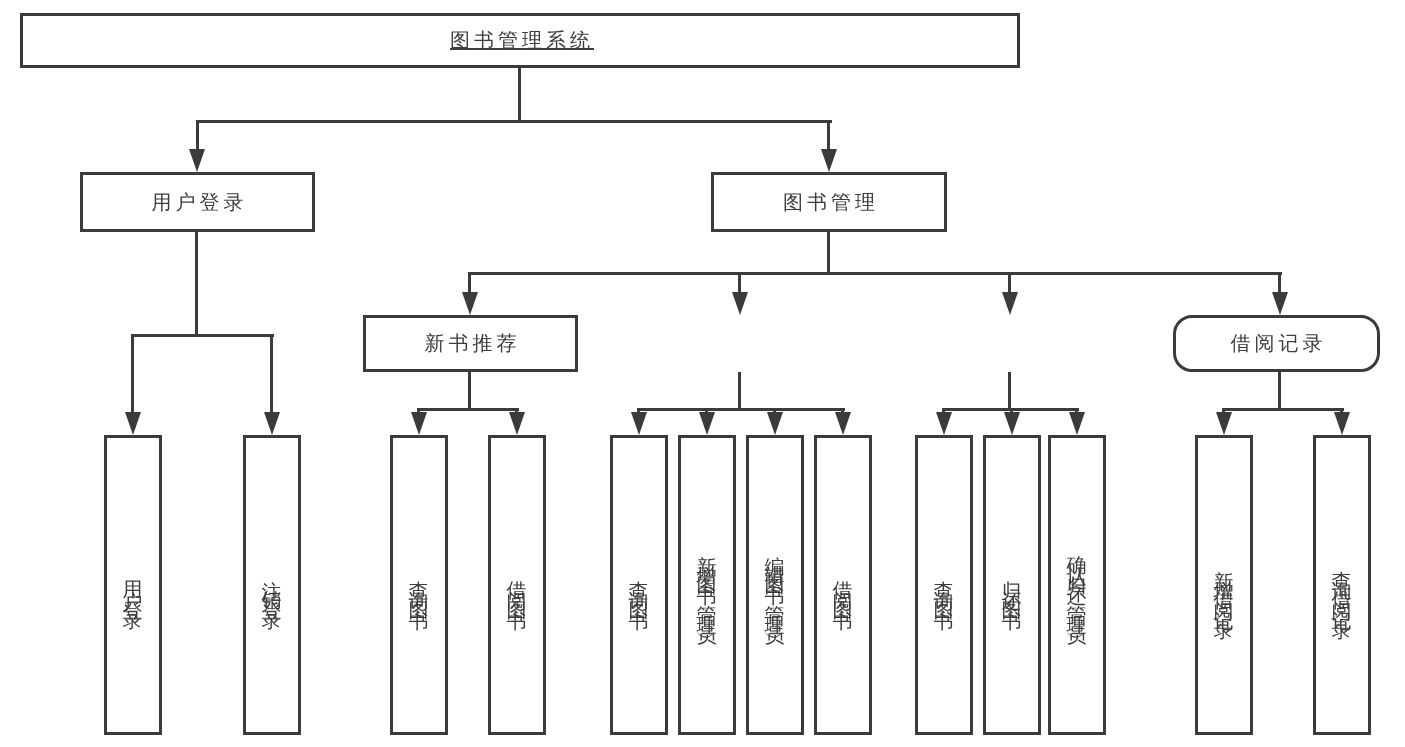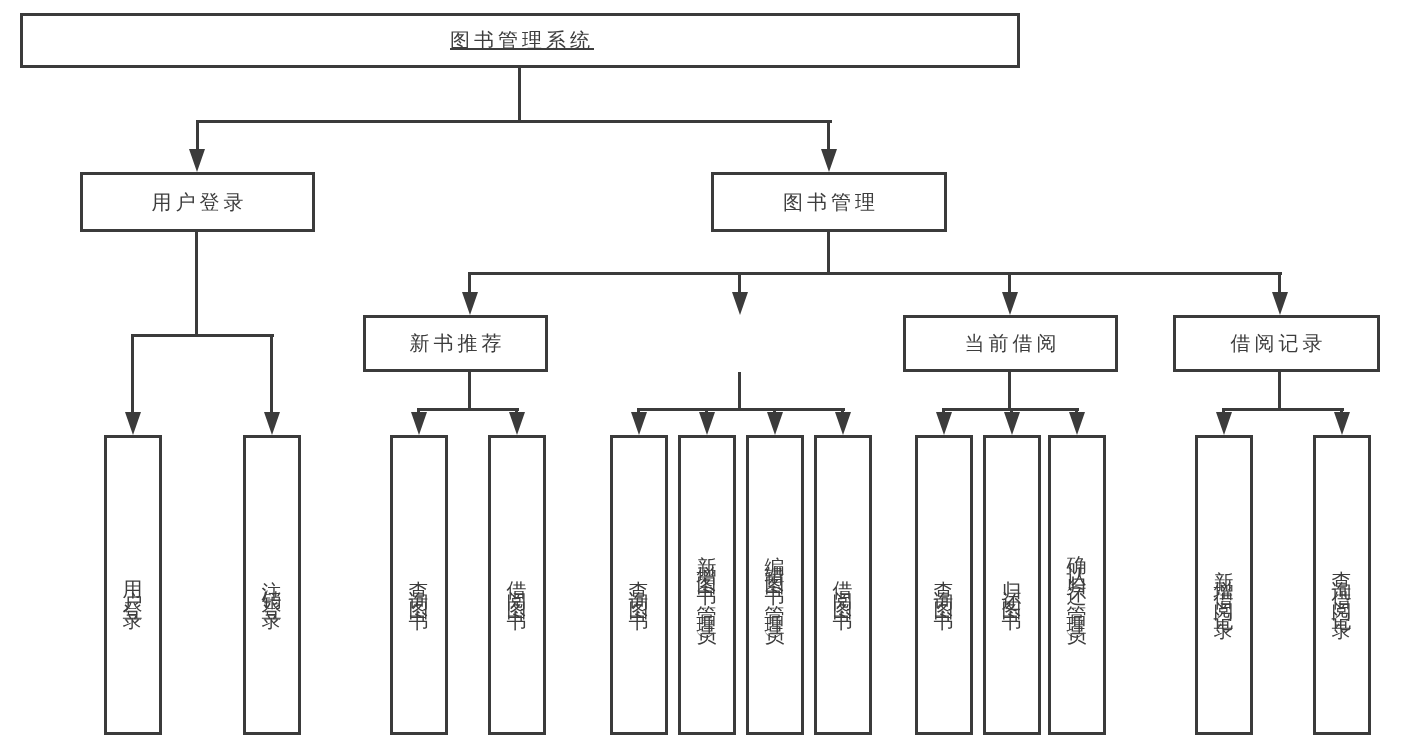--- a/index.html
+++ b/index.html
@@ -97,27 +97,24 @@
   <div class="hline" style="left:468px;top:272px;width:814px;"></div>
   <div class="vline" style="left:468px;top:272px;height:23px;"></div>
   <div class="arrow" style="left:462px;top:292px;"></div>
   <div class="vline" style="left:738px;top:272px;height:23px;"></div>
   <div class="arrow" style="left:732px;top:292px;"></div>
   <div class="vline" style="left:1008px;top:272px;height:23px;"></div>
   <div class="arrow" style="left:1002px;top:292px;"></div>
   <div class="vline" style="left:1278px;top:272px;height:23px;"></div>
   <div class="arrow" style="left:1272px;top:292px;"></div>
 
-  <div class="box hbox" style="left:363px;top:315px;width:185px;height:57px;">
+  <div class="box hbox" style="left:363px;top:315px;width:215px;height:57px;">
     <span>新书推荐</span>
   </div>
-  <div class="box hbox" style="left:903px;top:315px;width:215px;height:57px;">
-    <span>当前借阅</span>
-  </div>
-  <div class="box hbox" style="left:1173px;top:315px;width:207px;height:57px;">
+  <div class="box hbox" style="left:1173px;top:315px;width:207px;height:57px;border-radius:19px;">
     <span>借阅记录</span>
   </div>
 
   <div class="vline" style="left:468px;top:372px;height:36px;"></div>
   <div class="hline" style="left:417px;top:408px;width:102px;"></div>
   <div class="vline" style="left:417px;top:408px;height:10px;"></div>
   <div class="arrow" style="left:411px;top:412px;"></div>
   <div class="vline" style="left:515px;top:408px;height:10px;"></div>
   <div class="arrow" style="left:509px;top:412px;"></div>
 

